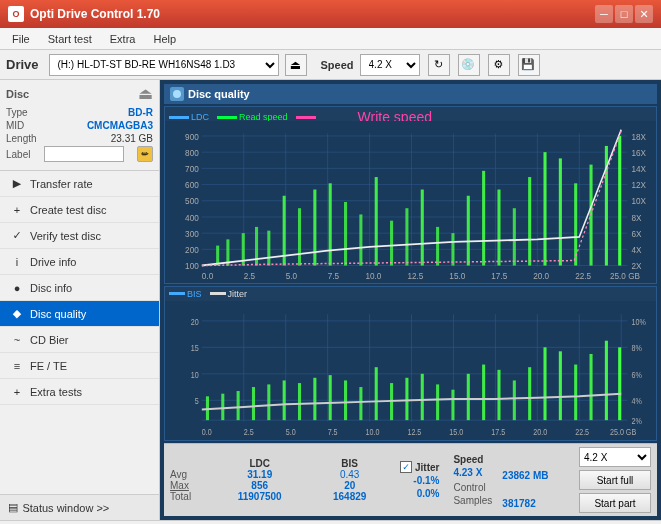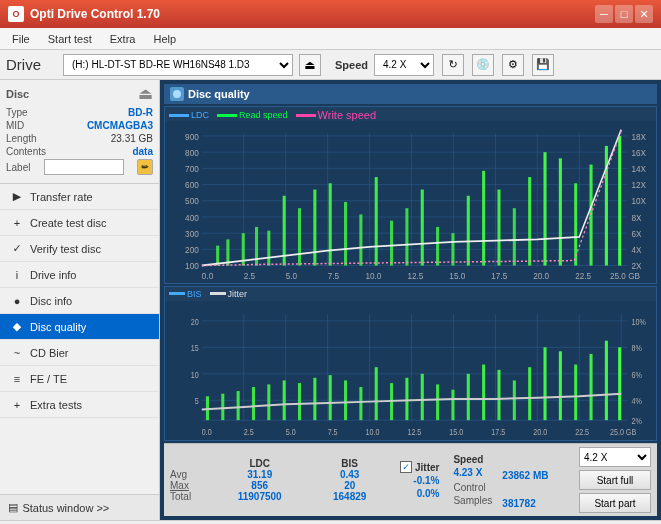--- a/index.html
+++ b/index.html
@@ -11,21 +11,21 @@
     .title-icon { width: 16px; height: 16px; background: #fff; border-radius: 2px; display: flex; align-items: center; justify-content: center; font-size: 9px; color: #c0392b; font-weight: bold; }
     .title-controls { display: flex; gap: 2px; }
     .title-btn { width: 18px; height: 18px; background: rgba(255,255,255,0.3); border: none; color: white; cursor: pointer; display: flex; align-items: center; justify-content: center; font-size: 11px; border-radius: 2px; }
 
     
     .menu-bar { background: #f5f5f5; border-bottom: 1px solid #ccc; height: 22px; display: flex; align-items: center; padding: 0 4px; gap: 2px; }
     .menu-item { padding: 2px 8px; font-size: 11px; cursor: pointer; color: #333; }
 
     
     .drive-bar { background: #f0f0f0; border-bottom: 1px solid #ccc; height: 30px; display: flex; align-items: center; padding: 0 6px; gap: 6px; }
-    .drive-label { font-size: 15px; font-weight: normal; color: #333; margin-right: 16px; }
+    .drive-label { font-size: 13px; font-weight: bold; color: #333; margin-right: 4px; }
     .drive-select { height: 22px; font-size: 10px; border: 1px solid #aaa; background: white; padding: 0 4px; flex: 1; max-width: 230px; }
     .drive-icon-btn { width: 22px; height: 22px; border: 1px solid #aaa; background: #f5f5f5; cursor: pointer; display: flex; align-items: center; justify-content: center; font-size: 12px; }
     .speed-label { font-size: 11px; font-weight: bold; color: #333; margin-left: 8px; }
     .speed-select { height: 22px; font-size: 10px; border: 1px solid #aaa; background: white; padding: 0 4px; width: 60px; }
     .drive-icon-btn2 { width: 22px; height: 22px; border: 1px solid #aaa; background: #f5f5f5; cursor: pointer; display: flex; align-items: center; justify-content: center; font-size: 11px; margin-left: 2px; }
 
     
     .main { display: flex; height: 440px; }
 
     
@@ -134,24 +134,20 @@
         <span class="disc-val">BD-R</span>
       </div>
       <div class="disc-row">
         <span class="disc-key">MID</span>
         <span class="disc-val">CMCMAGBA3</span>
       </div>
       <div class="disc-row">
         <span class="disc-key">Length</span>
         <span class="disc-val-dark">23.31 GB</span>
       </div>
-      <div class="disc-row">
-        <span class="disc-key">Contents</span>
-        <span class="disc-val">data</span>
-      </div>
       <div class="disc-row label-row">
         <span class="disc-key">Label</span>
         <input class="label-input" type="text" style="">
         <button class="label-btn">✏</button>
       </div>
     </div>
 
     <div class="nav-item">
       <span class="nav-icon">▶</span>
       <span>Transfer rate</span>
@@ -213,21 +209,21 @@
         <div class="legend-item">
           <div class="legend-dot" style="background:#44aaff; width:20px; height:3px;"></div>
           <span style="color:#44aaff; font-size:9px;">LDC</span>
         </div>
         <div class="legend-item">
           <div class="legend-dot" style="background:#00ff44; width:20px; height:3px;"></div>
           <span style="color:#00ff44; font-size:9px;">Read speed</span>
         </div>
         <div class="legend-item">
           <div class="legend-dot" style="background:#ff44aa; width:20px; height:3px;"></div>
-          <span style="color:#ff44aa; font-size:11px;">Write speed</span>
+          <span style="color:#ff44aa; font-size:14px;margin-left:40px;">Write speed</span>
         </div>
       </div>
       <svg class="chart-svg" viewBox="0 0 480 130" preserveAspectRatio="none" style="position:absolute;top:14px;left:0;width:100%;height:calc(100% - 14px);">
 
         <rect width="480" height="130" fill="#1a3a5c"></rect>
 
         <line x1="36" y1="12" x2="452" y2="12" class="grid-line"></line>
         <line x1="36" y1="25" x2="452" y2="25" class="grid-line"></line>
         <line x1="36" y1="38" x2="452" y2="38" class="grid-line"></line>
         <line x1="36" y1="51" x2="452" y2="51" class="grid-line"></line>
@@ -407,21 +403,21 @@
       <table style="font-size:10px; border-collapse:collapse; min-width:220px;">
         <tbody>
             <tr>
           <td style="width:40px;"></td>
           <td style="text-align:center; font-weight:bold; color:#333; padding:0 6px;">LDC</td>
           <td style="text-align:center; font-weight:bold; color:#333; padding:0 6px;">BIS</td>
         </tr>
         <tr>
           <td style="color:#555;">Avg</td>
           <td style="text-align:center; color:#0066cc; font-weight:bold; padding:0 6px;">31.19</td>
-          <td style="text-align:center; color:#0066cc; font-weight:bold; padding:0 6px;">0.43</td>
+          <td style="text-align:center; color:#0066cc; font-weight:normal; padding:0 6px;">0.43</td>
         </tr>
         <tr>
           <td style="color:#555;text-decoration:underline;">Max</td>
           <td style="text-align:center; color:#0066cc; font-weight:bold; padding:0 6px;">856</td>
           <td style="text-align:center; color:#0066cc; font-weight:bold; padding:0 6px;">20</td>
         </tr>
         <tr>
           <td style="color:#555;">Total</td>
           <td style="text-align:center; color:#0066cc; font-weight:bold; padding:0 6px;">11907500</td>
           <td style="text-align:center; color:#0066cc; font-weight:bold; padding:0 6px;">164829</td>

